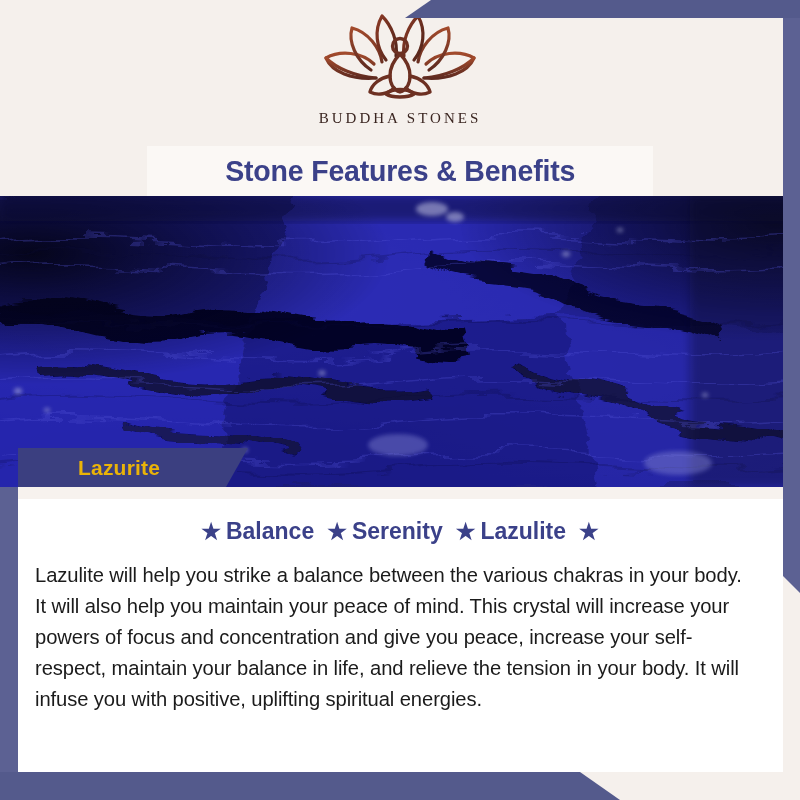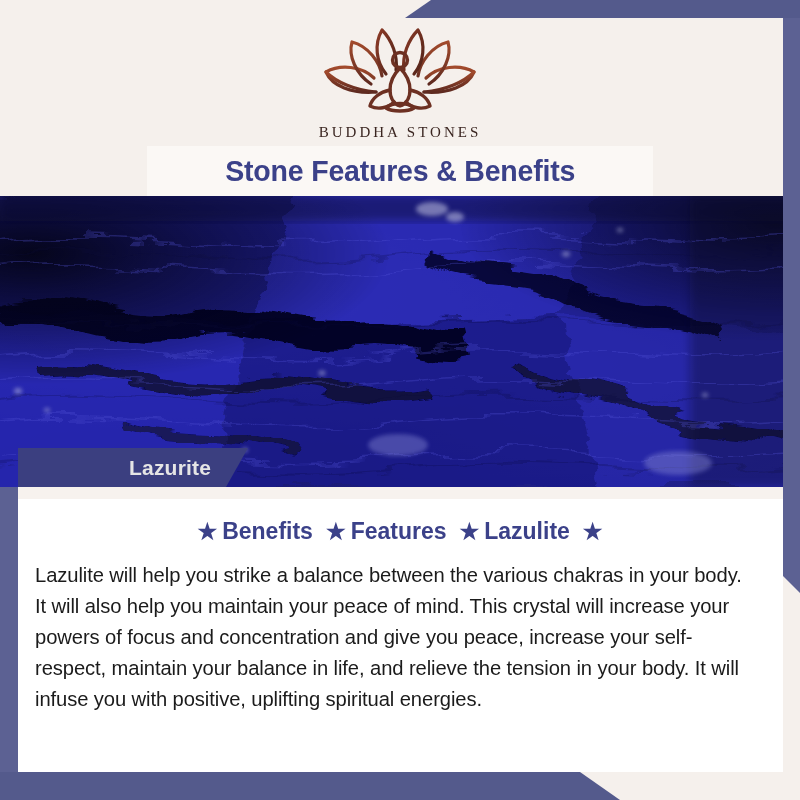--- a/index.html
+++ b/index.html
@@ -76,21 +76,21 @@
     position: absolute;
     top: 0;
     left: 0;
     width: 800px;
     height: 196px;
     background: #f5f0ec;
     z-index: 2;
   }
   .logo-wrap {
     position: absolute;
-    top: 22px;
+    top: 8px;
     left: 0;
     width: 800px;
     text-align: center;
   }
   .logo-mark { display: inline-block; line-height: 0; }
   .logo-word {
     margin-top: 2px;
     font-family: "Liberation Serif", serif;
     font-size: 15px;
     letter-spacing: 3px;
@@ -141,22 +141,22 @@
     left: 18px;
     width: 230px;
     height: 39px;
     background: #3b3f80;
     clip-path: polygon(0 0, 100% 0, calc(100% - 22px) 100%, 0 100%);
     display: flex;
     align-items: center;
     z-index: 5;
   }
   .name-tag-text {
-    padding-left: 111px;
-    color: #e5e5e5;
+    padding-left: 60px;
+    color: #eab308;
     font-size: 21px;
     font-weight: bold;
     letter-spacing: 0.2px;
   }
 
   
   .panel {
     position: absolute;
     top: 487px;
     left: 18px;
@@ -377,25 +377,25 @@
   <div class="name-tag">
     <span class="name-tag-text">Lazurite</span>
   </div>
 
   <div class="panel">
     <div class="panel-topstrip"></div>
 
     <div class="benefits">
       <span class="benefit">
         <span class="star">★</span>
-        <span>Benefits</span>
+        <span>Balance</span>
       </span>
       <span class="benefit">
         <span class="star">★</span>
-        <span>Features</span>
+        <span>Serenity</span>
       </span>
       <span class="benefit">
         <span class="star">★</span>
         <span>Lazulite</span>
       </span>
       <span class="benefit">
         <span class="star">★</span>
       </span>
     </div>
 

